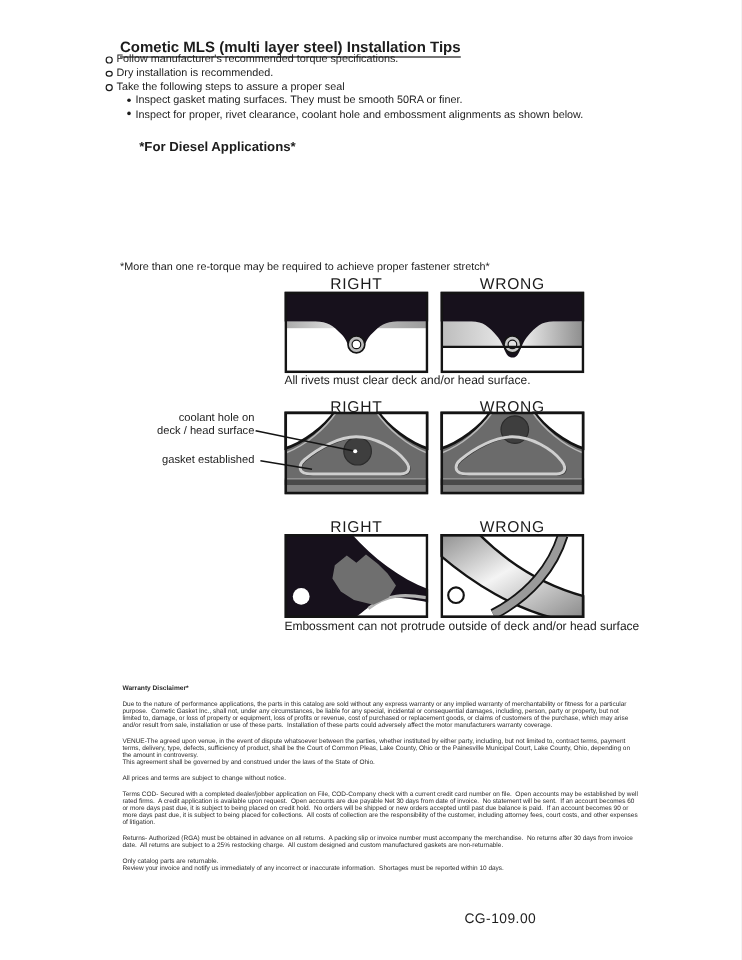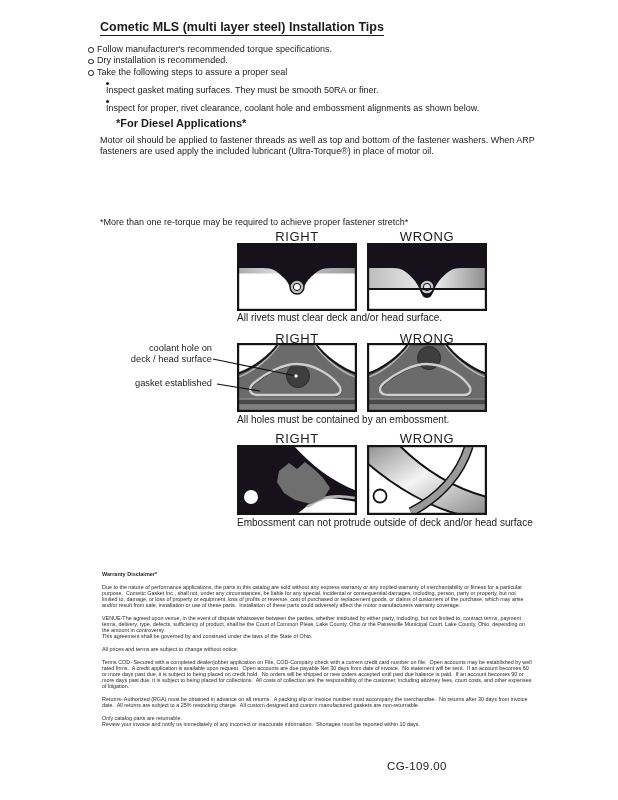--- a/index.html
+++ b/index.html
@@ -3,30 +3,30 @@
 <meta charset="utf-8">
 <style>
   html,body{margin:0;padding:0;background:#e8e8e8;}
   .page{
     position:relative;width:618px;height:800px;background:#ffffff;
     font-family:"Liberation Sans","DejaVu Sans",sans-serif;color:#1c1c1c;
     overflow:hidden;margin:0 auto;
   }
   .abs{position:absolute;}
   .title{
-    left:100px;top:20px;font-size:12.5px;font-weight:bold;
+    left:100px;top:32px;font-size:12.5px;font-weight:bold;
     border-bottom:1.4px solid #1c1c1c;padding-bottom:1px;display:inline-block;
   }
   .bullets{left:88px;top:44px;width:440px;font-size:9px;line-height:11.4px;}
   .b-row{display:flex;align-items:flex-start;}
   .b-mark{
     width:3.6px;height:3.6px;border:1px solid #1c1c1c;border-radius:50%;
     margin:3.2px 3.5px 0 0;flex:0 0 auto;background:#fff;
   }
-  .b-sub{margin-left:18px;flex-direction:column;}
+  .b-sub{margin-left:18px;}
   .b-dot{
     width:3.4px;height:3.4px;border-radius:50%;background:#1c1c1c;
     margin:3.4px 3.5px 0 0;flex:0 0 auto;
   }
   .h2{left:116px;top:117px;font-size:11px;font-weight:bold;}
   .para{font-size:9px;line-height:11px;width:436px;left:100px;}
   .p1{top:135px;}
   .p2{top:170px;}
   .note{top:217px;}
   .dg-label{font-size:13px;font-weight:400;letter-spacing:.6px;width:120px;text-align:center;}
@@ -63,21 +63,20 @@
       <span class="b-dot"></span>
       <span>Inspect gasket mating surfaces.  They must be smooth 50RA or finer.</span>
     </div>
     <div class="b-row b-sub">
       <span class="b-dot"></span>
       <span>Inspect for proper, rivet clearance, coolant hole and embossment alignments as shown below.</span>
     </div>
   </div>
 
   <div class="abs h2">*For Diesel Applications*</div>
-  <div class="abs para p1">Motor oil should be applied to fastener threads as well as top and bottom of the fastener washers. When ARP fasteners are used apply the included lubricant (Ultra-Torque®) in place of motor oil.</div>
   <div class="abs para note">*More than one re-torque may be required to achieve proper fastener stretch*</div>
 
   <div class="abs dg-label" style="left:237px;top:229px;">RIGHT</div>
   <div class="abs dg-label" style="left:367px;top:229px;">WRONG</div>
 
   <div class="abs panel" style="left:237px;top:243px;">
     <svg width="120" height="68" viewBox="0 0 120 68">
       <defs>
         <linearGradient id="g1r" x1="0" y1="0" x2="1" y2="0">
           <stop offset="0" stop-color="#ababab"></stop>
@@ -158,21 +157,20 @@
       <rect x="1.1" y="1.1" width="117.8" height="66.8" fill="none" stroke="#141414" stroke-width="2.2"></rect>
     </svg>
   </div>
 
   <svg class="abs" style="left:112px;top:350px;" width="200" height="48" viewBox="0 0 200 48">
     <line x1="101" y1="9" x2="184" y2="26" stroke="#141414" stroke-width="1.2"></line>
     <circle cx="184" cy="26" r="1.7" fill="#ffffff"></circle>
     <line x1="105" y1="34" x2="148" y2="41" stroke="#141414" stroke-width="1.2"></line>
   </svg>
 
-  <div class="abs caption" style="top:414px;">All holes must be contained by an embossment.</div>
 
   <div class="abs dg-label" style="left:237px;top:431px;">RIGHT</div>
   <div class="abs dg-label" style="left:367px;top:431px;">WRONG</div>
 
   <div class="abs panel" style="left:237px;top:445px;">
     <svg width="120" height="70" viewBox="0 0 120 70">
       <rect x="0" y="0" width="120" height="70" fill="#ffffff"></rect>
       <path d="M0,0 H56 C74,20 96,37 120,46 L120,57 C98,53 86,51 76,57 C66,63 61,70 56,70 L0,70 Z" fill="#17111c"></path>
       <path d="M118,53 C100,50 86,50 70,62" fill="none" stroke="#b3b3b3" stroke-width="2.6"></path>
       <path d="M42,26 L52,18 L60,24 L68,17 L78,25 L86,33 L93,43 L87,53 L74,59 L58,55 L47,48 L40,37 Z" fill="#6f6f6f"></path>

